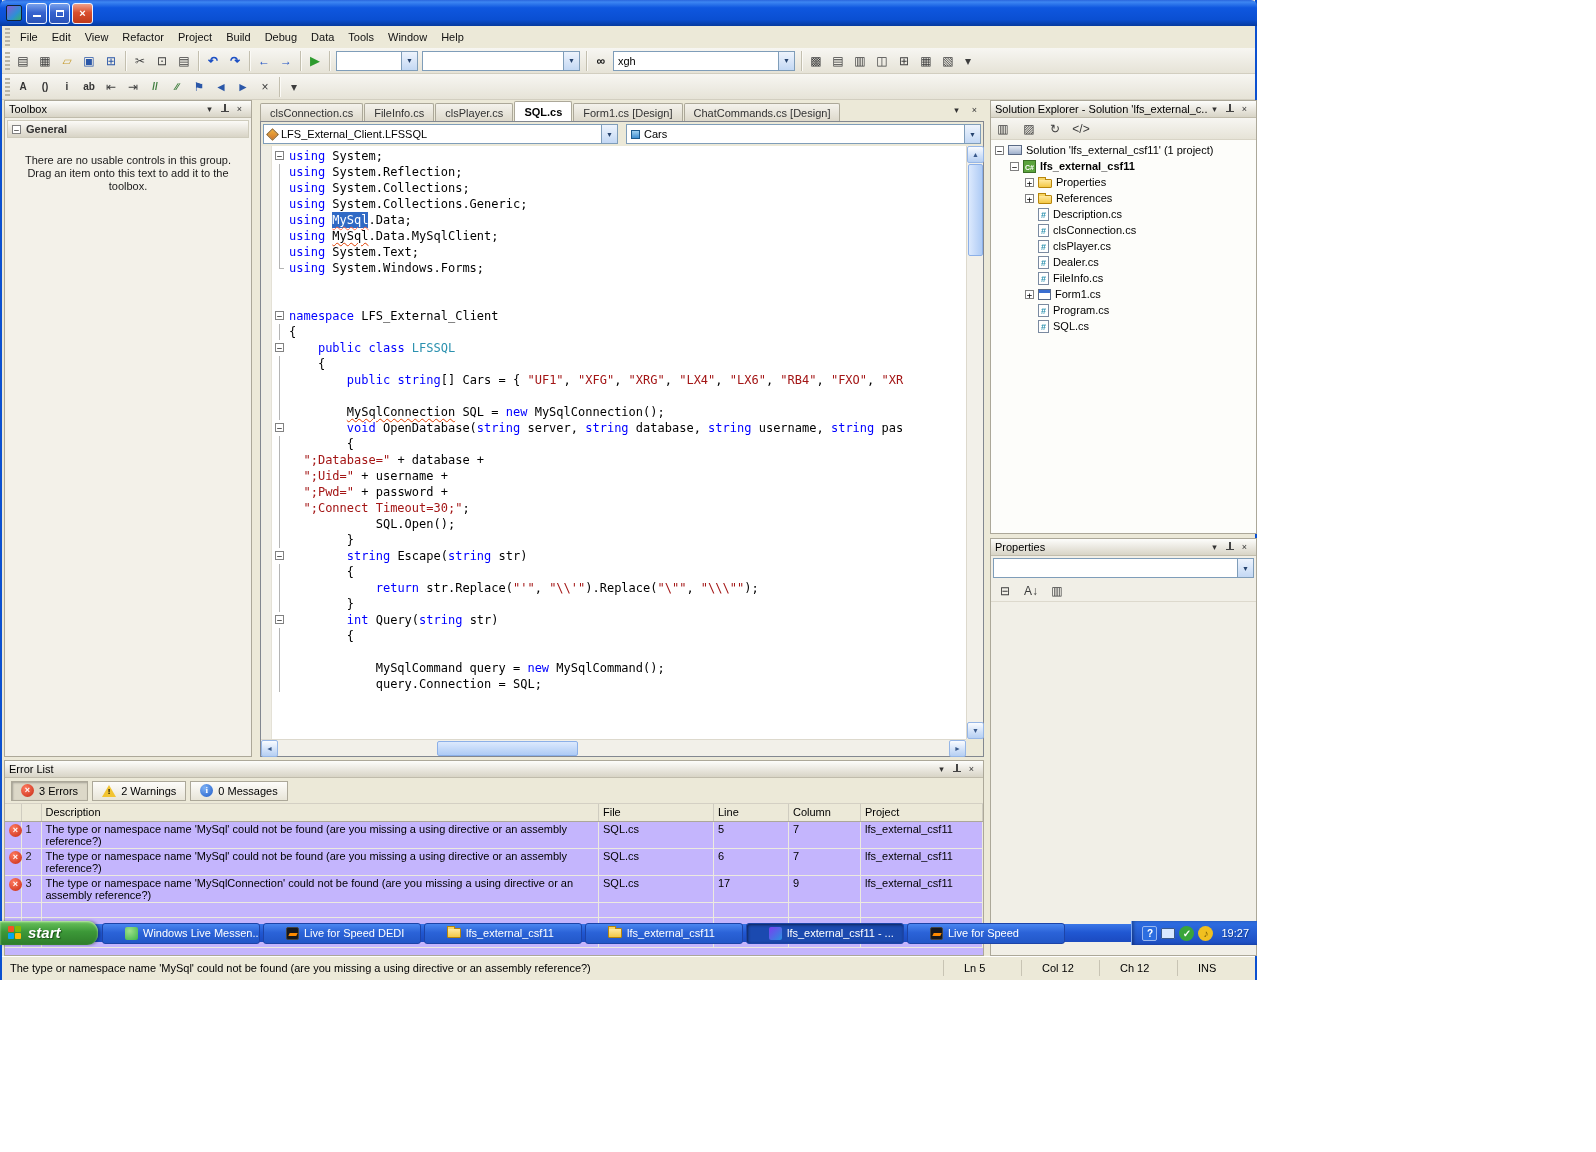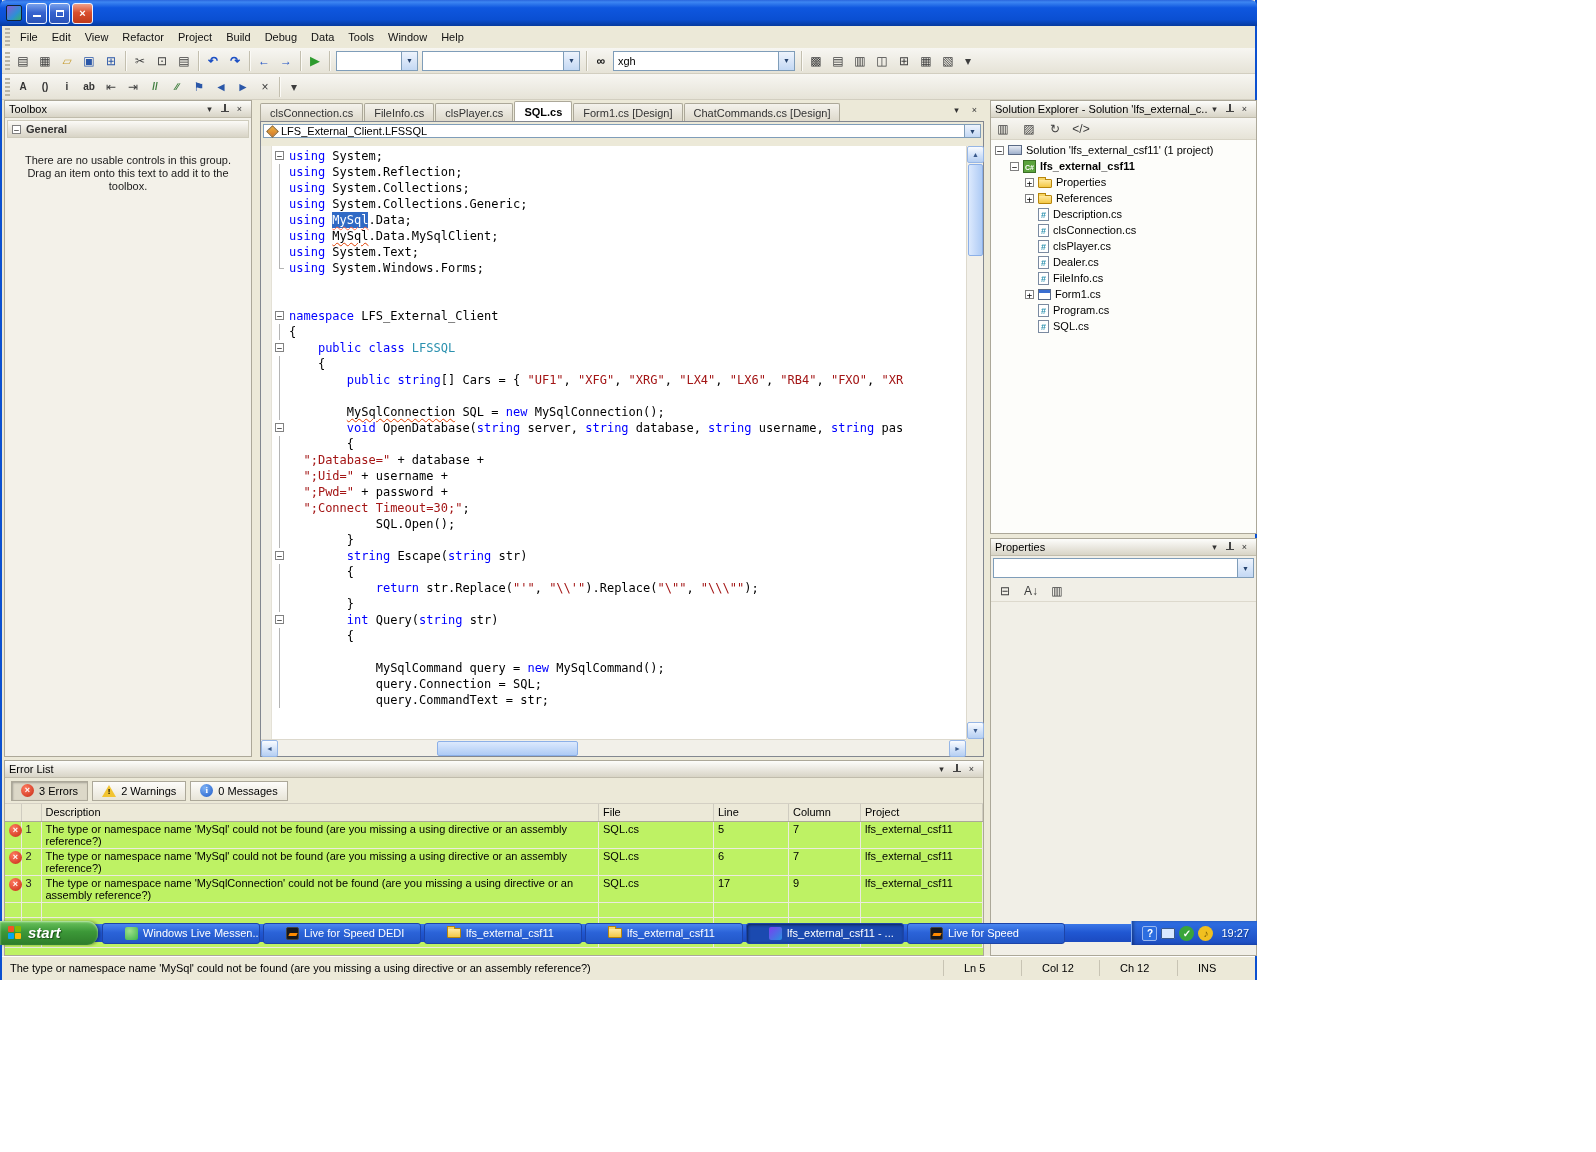--- a/index.html
+++ b/index.html
@@ -57,21 +57,21 @@
 
   
   .editor-group{position:absolute;left:258px;top:100px;width:724px;height:657px;}
   .tabstrip{position:absolute;left:0;right:0;top:0;height:21px;display:flex;align-items:flex-end;}
   .tab{height:18px;display:flex;align-items:center;padding:0 9px;margin-right:1px;font-size:11px;color:#333;
     background:linear-gradient(#f4f2ec,#ddd9cb);border:1px solid #aca899;border-bottom:none;border-radius:2px 2px 0 0;white-space:nowrap;}
   .tab.active{height:20px;background:#fff;font-weight:bold;color:#000;position:relative;z-index:2;}
   .strip-btns{position:absolute;right:2px;top:3px;display:flex;gap:3px;}
   .sbt{width:15px;height:14px;font-size:9px;line-height:14px;text-align:center;color:#333;}
   .editor-frame{position:absolute;left:0;right:0;top:21px;bottom:0;border:1px solid #828790;background:#fff;}
-  .dd-row{position:absolute;left:0;right:0;top:0;height:36px;background:#ece9d8;display:flex;gap:8px;padding:2px;border-bottom:1px solid #d4d0c4;flex-direction:column;}
+  .dd-row{position:absolute;left:0;right:0;top:0;height:36px;background:#ece9d8;display:flex;gap:8px;padding:2px;border-bottom:1px solid #d4d0c4;}
   .nav-combo{flex:1;}
   .cls-ic{width:9px;height:9px;margin-left:4px;background:linear-gradient(135deg,#f0b13c,#d2772a);border:1px solid #8a5a16;transform:rotate(45deg);flex:none;}
   .mem-ic{width:9px;height:9px;margin-left:4px;background:linear-gradient(#9ed0f0,#3f8fd0);border:1px solid #1c5a8c;flex:none;}
   .code-area{position:absolute;left:0;top:24px;right:17px;bottom:17px;background:#fff;overflow:hidden;}
   .ind-margin{position:absolute;left:0;top:0;bottom:0;width:11px;background:#efede4;border-right:1px solid #e4e1d6;}
   #code-lines{position:absolute;left:12px;top:2px;right:0;font:12px/16px "DejaVu Sans Mono",monospace;}
   .code-line{height:16px;display:flex;white-space:pre;}
   .fold{position:relative;flex:0 0 16px;}
   .fb{position:absolute;left:2px;top:3px;width:9px;height:9px;border:1px solid #828282;background:#fff;font:9px/8px "DejaVu Sans Mono",monospace;font-style:normal;text-align:center;color:#222;}
   .f-l::before{content:"";position:absolute;left:6px;top:0;bottom:0;width:1px;background:#b4b4b4;}
@@ -354,21 +354,20 @@
               <div class="code-line"><span class="fold f-l"></span><span class="tok c-pl">        }</span></div>
               <div class="code-line"><span class="fold"><i class="fb">−</i></span><span class="tok c-pl">        </span><span class="tok c-kw">string</span><span class="tok c-pl"> Escape(</span><span class="tok c-kw">string</span><span class="tok c-pl"> str)</span></div>
               <div class="code-line"><span class="fold f-l"></span><span class="tok c-pl">        {</span></div>
               <div class="code-line"><span class="fold f-l"></span><span class="tok c-pl">            </span><span class="tok c-kw">return</span><span class="tok c-pl"> str.Replace(</span><span class="tok c-str">"'"</span><span class="tok c-pl">, </span><span class="tok c-str">"\\'"</span><span class="tok c-pl">).Replace(</span><span class="tok c-str">"\""</span><span class="tok c-pl">, </span><span class="tok c-str">"\\\""</span><span class="tok c-pl">);</span></div>
               <div class="code-line"><span class="fold f-l"></span><span class="tok c-pl">        }</span></div>
               <div class="code-line"><span class="fold"><i class="fb">−</i></span><span class="tok c-pl">        </span><span class="tok c-kw">int</span><span class="tok c-pl"> Query(</span><span class="tok c-kw">string</span><span class="tok c-pl"> str)</span></div>
               <div class="code-line"><span class="fold f-l"></span><span class="tok c-pl">        {</span></div>
               <div class="code-line"><span class="fold f-l"></span></div>
               <div class="code-line"><span class="fold f-l"></span><span class="tok c-pl">            MySqlCommand query = </span><span class="tok c-kw">new</span><span class="tok c-pl"> MySqlCommand();</span></div>
               <div class="code-line"><span class="fold f-l"></span><span class="tok c-pl">            query.Connection = SQL;</span></div>
-              <div class="code-line"><span class="fold f-l"></span><span class="tok c-pl">            query.CommandText = str;</span></div>
             </div>
         </div>
         <div class="vscroll">
           <span class="sb-btn sb-up">▲</span>
           <span class="vthumb"></span>
           <span class="sb-btn sb-down">▼</span>
         </div>
         <div class="hscroll">
           <span class="sb-btn sb-left">◄</span>
           <span class="hthumb"></span>
@@ -503,21 +502,21 @@
           </span>
           <span class="filter-btn">
             <span class="badge badge-warning"></span>
             <span>2 Warnings</span>
           </span>
           <span class="filter-btn">
             <span class="badge badge-info">i</span>
             <span>0 Messages</span>
           </span>
         </div>
-      <div style="flex:1;overflow:hidden;background:#bef264;">
+      <div style="flex:1;overflow:hidden;background:#c4b5fd;">
         <table class="err-table">
           <colgroup>
               <col style="width:16px">
               <col style="width:20px">
               <col>
               <col style="width:115px">
               <col style="width:75px">
               <col style="width:72px">
               <col style="width:122px">
             </colgroup>

